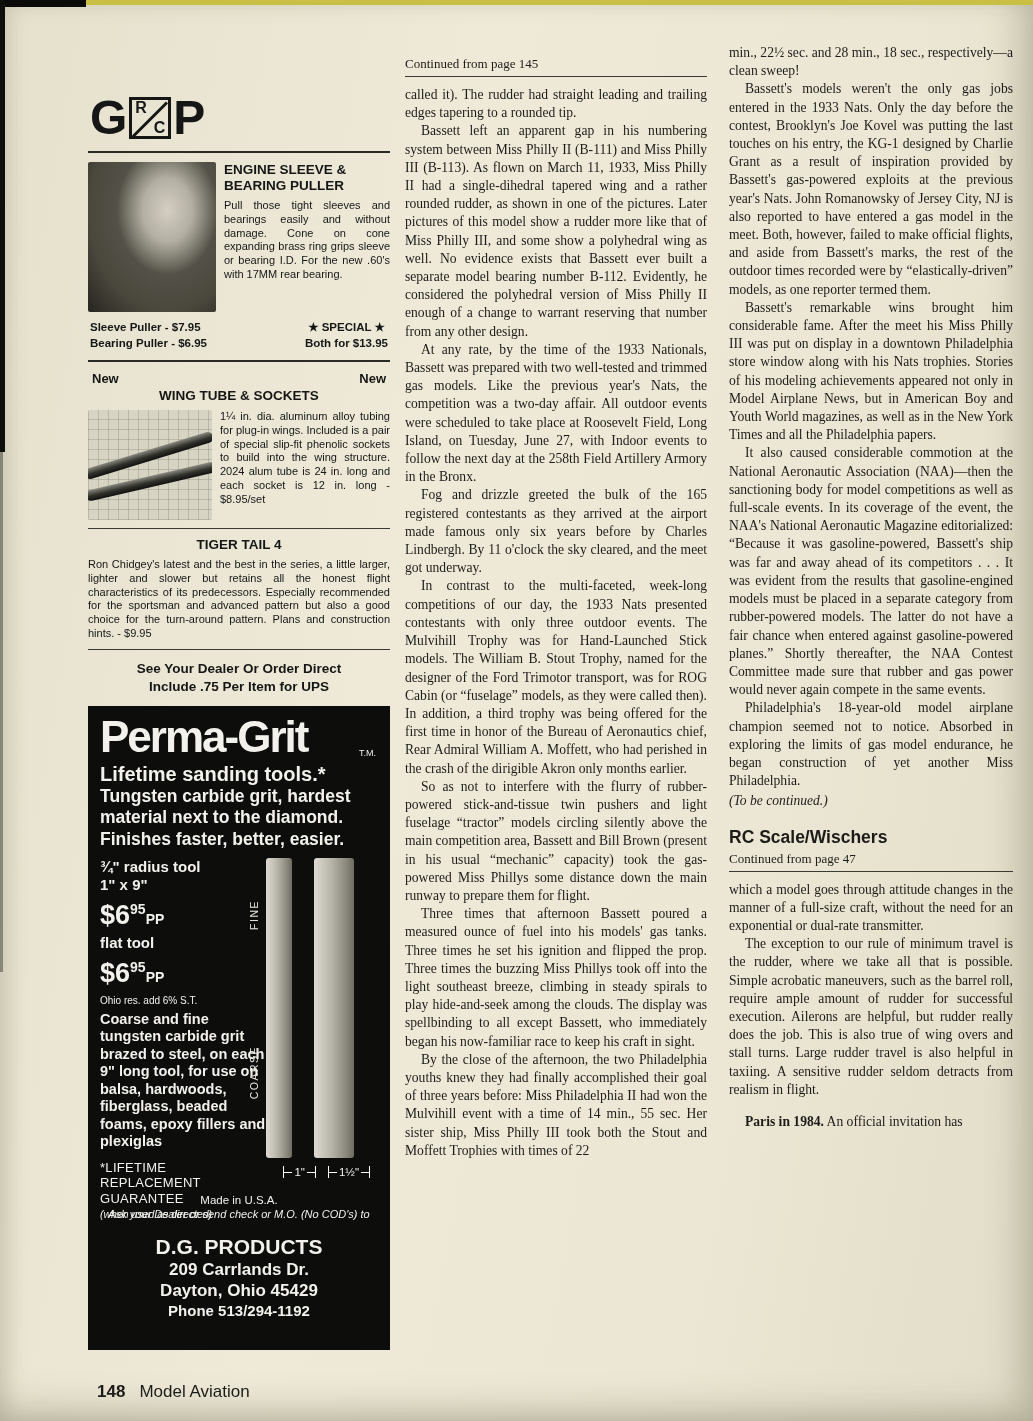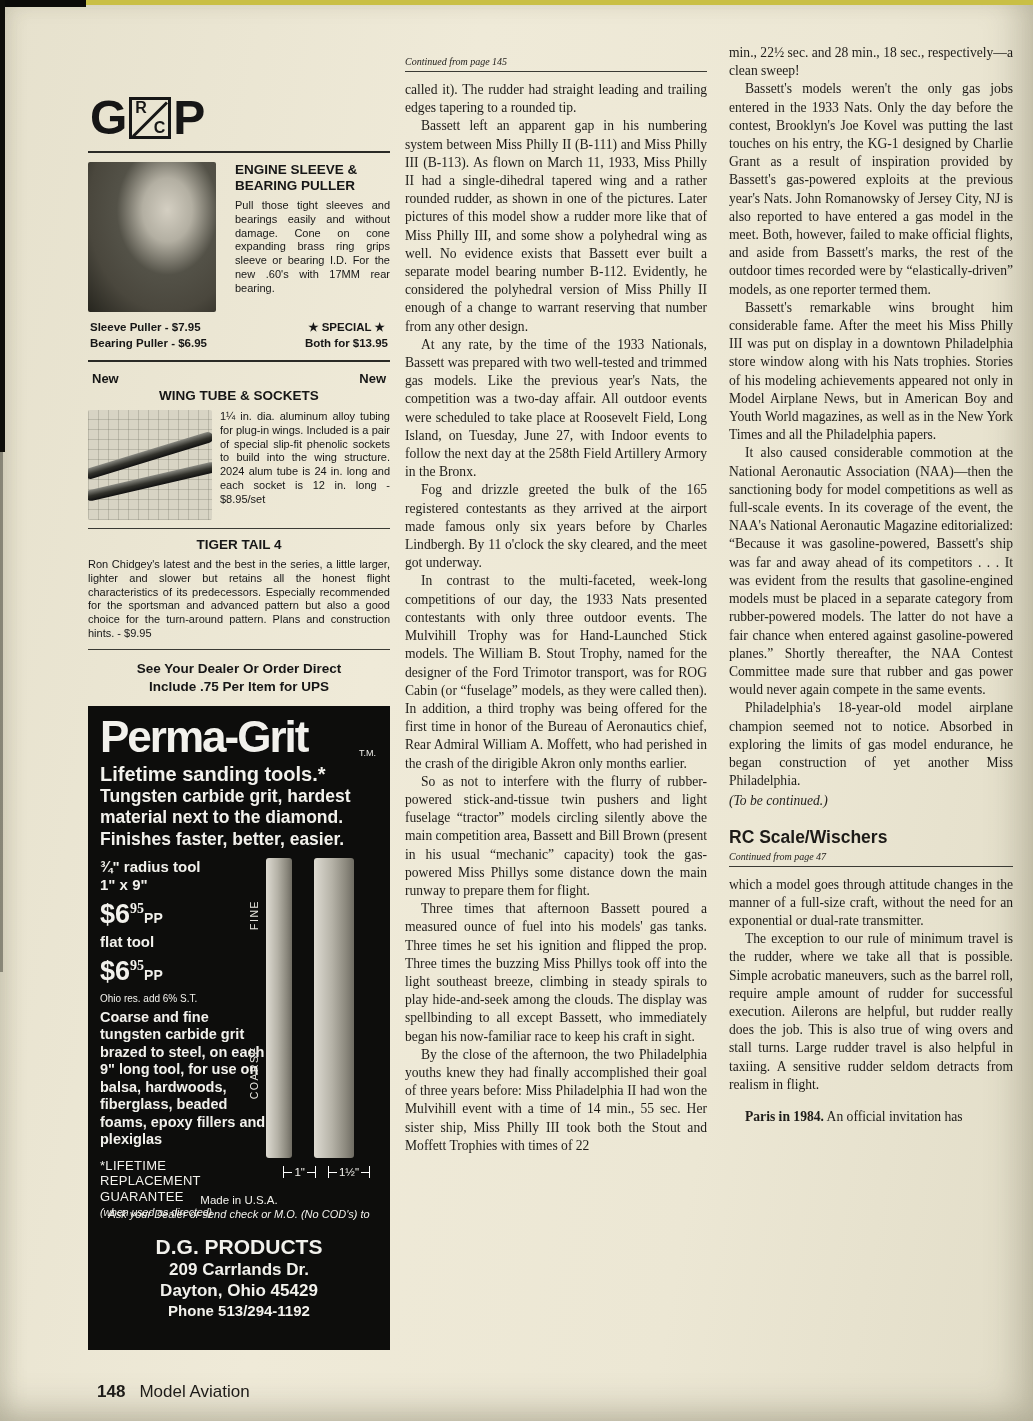--- a/index.html
+++ b/index.html
@@ -26,21 +26,21 @@
   .ad-gator { display:flex; align-items:center; gap:12px; padding-left:2px; }
   .gator-logo { display:flex; align-items:center; }
   .gator-letter { font-size:48px; font-weight:bold; line-height:1; }
   .rc-box { position:relative; width:42px; height:42px; border:3px solid #161616; display:inline-block; margin:0 2px; }
   .rc-r { position:absolute; top:-1px; left:3px; font-weight:bold; font-size:16px; }
   .rc-c { position:absolute; bottom:-1px; right:3px; font-weight:bold; font-size:16px; }
   .rc-slash { position:absolute; left:-6px; right:-6px; top:50%; height:3px; background:#161616; transform:rotate(-45deg); }
   .gator-name { font-weight:bold; font-size:13.5px; margin-bottom:3px; }
   .gator-addr { font-size:11.5px; line-height:15px; }
 
-  .ad-sleeve { display:flex; gap:19px; margin-top:3px; }
+  .ad-sleeve { display:flex; gap:8px; margin-top:3px; }
   .sleeve-photo {
     flex:0 0 128px; height:150px; border-radius:2px;
     background: radial-gradient(ellipse at 62% 32%, #d4cfc2 0%, #b3afa2 22%, #84817466 45%, #4a473d 70%, #26251e 100%), #33322a;
   }
   .sleeve-right { flex:1; }
   .ad-title { font-weight:bold; font-size:13.5px; line-height:16px; margin-bottom:5px; }
   .ad-body { font-size:11px; line-height:13.8px; text-align:justify; }
   .sleeve-prices { display:flex; justify-content:space-between; margin-top:7px; padding:0 2px; }
   .price-line { font-weight:bold; font-size:11.5px; line-height:16px; }
   .special-block { text-align:center; font-weight:bold; font-size:11.5px; line-height:16px; }
@@ -69,21 +69,21 @@
   .pg-logo { font-weight:bold; font-size:44px; letter-spacing:-2px; line-height:1.05; font-family:"Liberation Sans", sans-serif; }
   .pg-tm { position:absolute; right:2px; bottom:2px; font-size:9px; }
   .pg-tag1 { font-weight:bold; font-size:20px; line-height:24px; margin-top:2px; }
   .pg-tag2 { font-weight:bold; font-size:17.5px; line-height:21px; }
   .pg-tag3 { font-weight:bold; font-size:17.5px; line-height:22px; }
   .pg-main { position:relative; height:334px; margin-top:8px; }
   .pg-left { width:168px; }
   .pg-tool { font-weight:bold; font-size:15px; line-height:18px; }
   .pg-size { font-weight:bold; font-size:15px; line-height:18px; }
   .pg-price { font-weight:bold; font-size:27px; line-height:30px; font-family:"Liberation Sans", sans-serif; }
-  .pg-price sup { font-size:14px;font-family:Liberation Serif, serif; }
+  .pg-price sup { font-size:14px; }
   .pg-price .pp { font-size:14px; }
   .pg-tax { font-size:10px; line-height:13px; margin:2px 0 4px; }
   .pg-desc { font-weight:bold; font-size:14.5px; line-height:17.5px; margin-top:4px; }
   .pg-guarantee { font-size:13px; line-height:15.5px; margin-top:9px; width:130px; letter-spacing:.3px; }
   .pg-gnote { font-style:italic; font-size:10.5px; margin-top:2px; }
   .pg-bar { position:absolute; top:0; height:300px; border-radius:3px;
     background:linear-gradient(to right, #dedbd2 0%, #b5b2a7 45%, #8b887d 80%, #6e6b62 100%); }
   .pg-bar-fine { right:86px; width:26px; }
   .pg-bar-coarse { right:24px; width:40px; }
   .pg-vlabel { position:absolute; color:#e8e7e0; font-size:10.5px; letter-spacing:1.5px;
@@ -98,21 +98,21 @@
   .pg-order { font-style:italic; font-size:11px; text-align:center; margin-top:2px; }
   .pg-company { font-weight:bold; font-size:21px; text-align:center; line-height:25px; margin-top:14px; font-family:"Liberation Sans", sans-serif; }
   .pg-addr { font-weight:bold; font-size:17px; text-align:center; line-height:21px; font-family:"Liberation Sans", sans-serif; }
   .pg-phone { font-weight:bold; font-size:15px; text-align:center; line-height:20px; font-family:"Liberation Sans", sans-serif; }
 
   
   .col { position:absolute; }
   .col p { font-size:13.6px; line-height:18.2px; text-align:justify; text-indent:16px; }
   .col p.noindent { text-indent:0; }
   .art-title { font-family:"Liberation Sans", sans-serif; font-weight:bold; font-size:17.5px; margin-bottom:3px; }
-  .art-cont { font-style:italic; font-size:10px; padding-bottom:4px; border-bottom:1.5px solid #3a3a34; margin-bottom:9px; }
+  .art-cont { font-size:13px; padding-bottom:4px; border-bottom:1.5px solid #3a3a34; margin-bottom:9px; }
   .col-mid { left:405px; top:56px; width:302px; }
   .col-right { left:729px; top:44px; width:284px; }
   .tbc { font-style:italic; text-align:center; text-indent:0 !important; margin-top:2px; }
   .rc-head { margin-top:16px; }
   .lead-p { margin-top:14px; }
   .lead-b { font-weight:bold; }
 
   .footer { position:absolute; left:97px; top:1382px; font-family:"Liberation Sans", sans-serif; font-size:17px; }
   .footer .pgnum { font-weight:bold; margin-right:14px; }
 </style>

